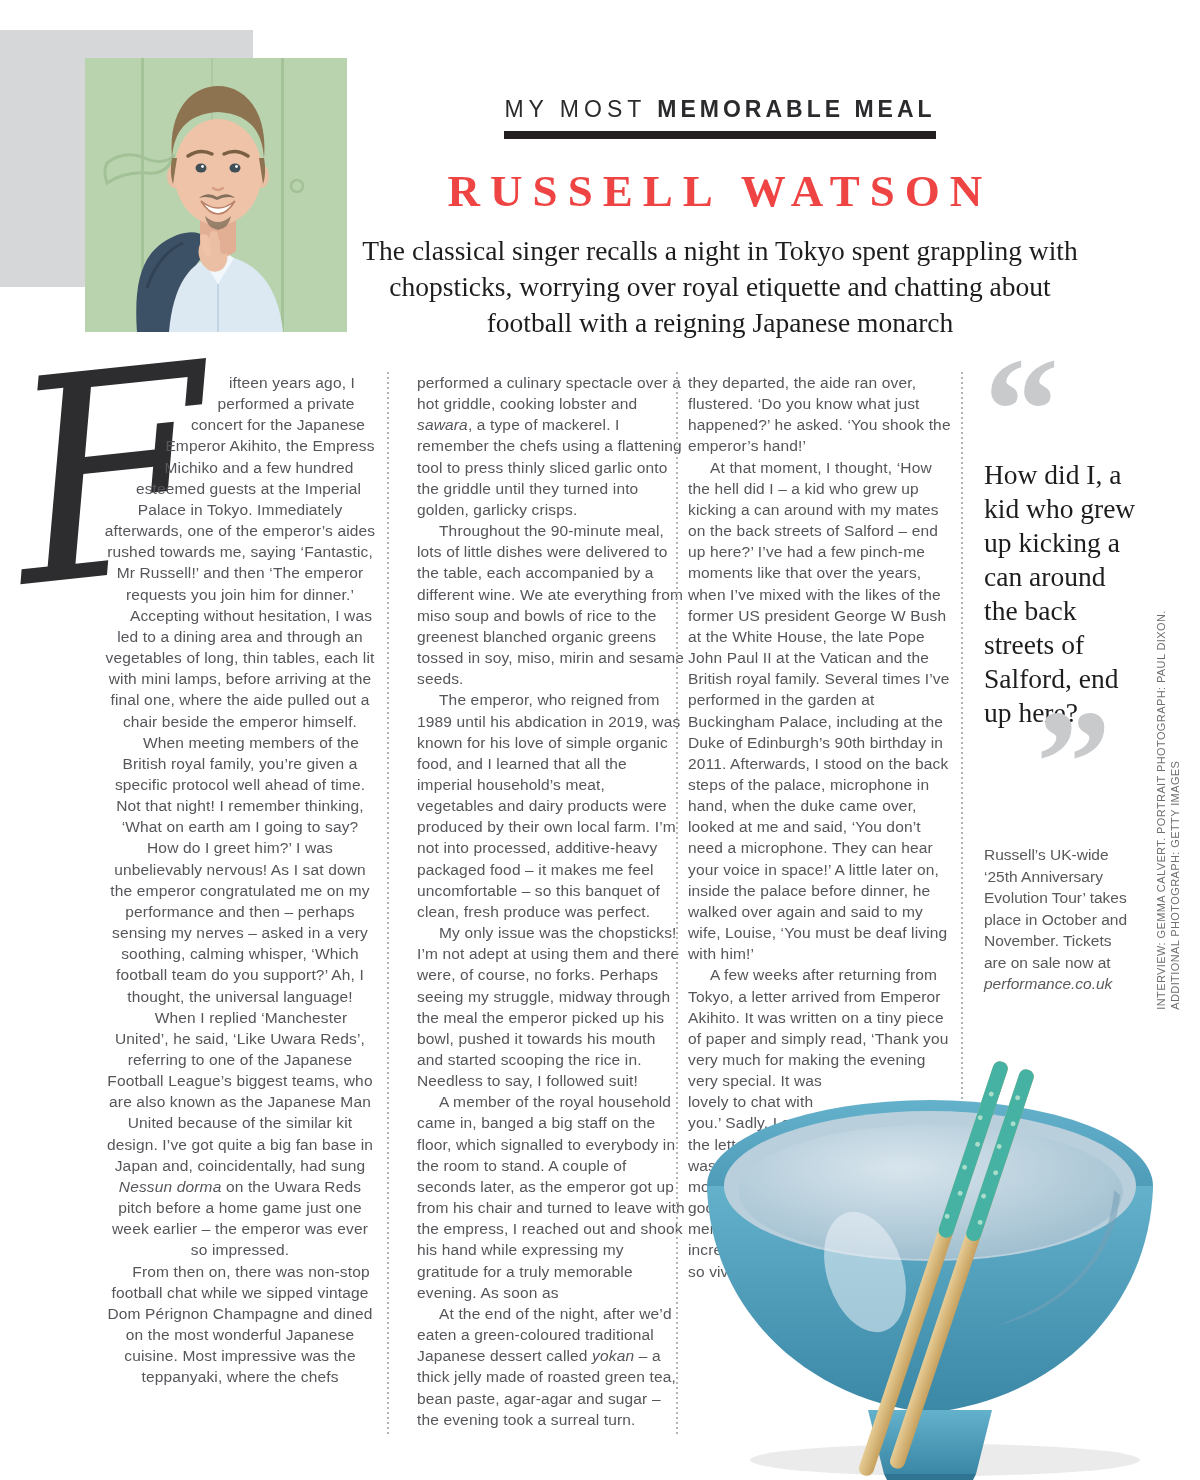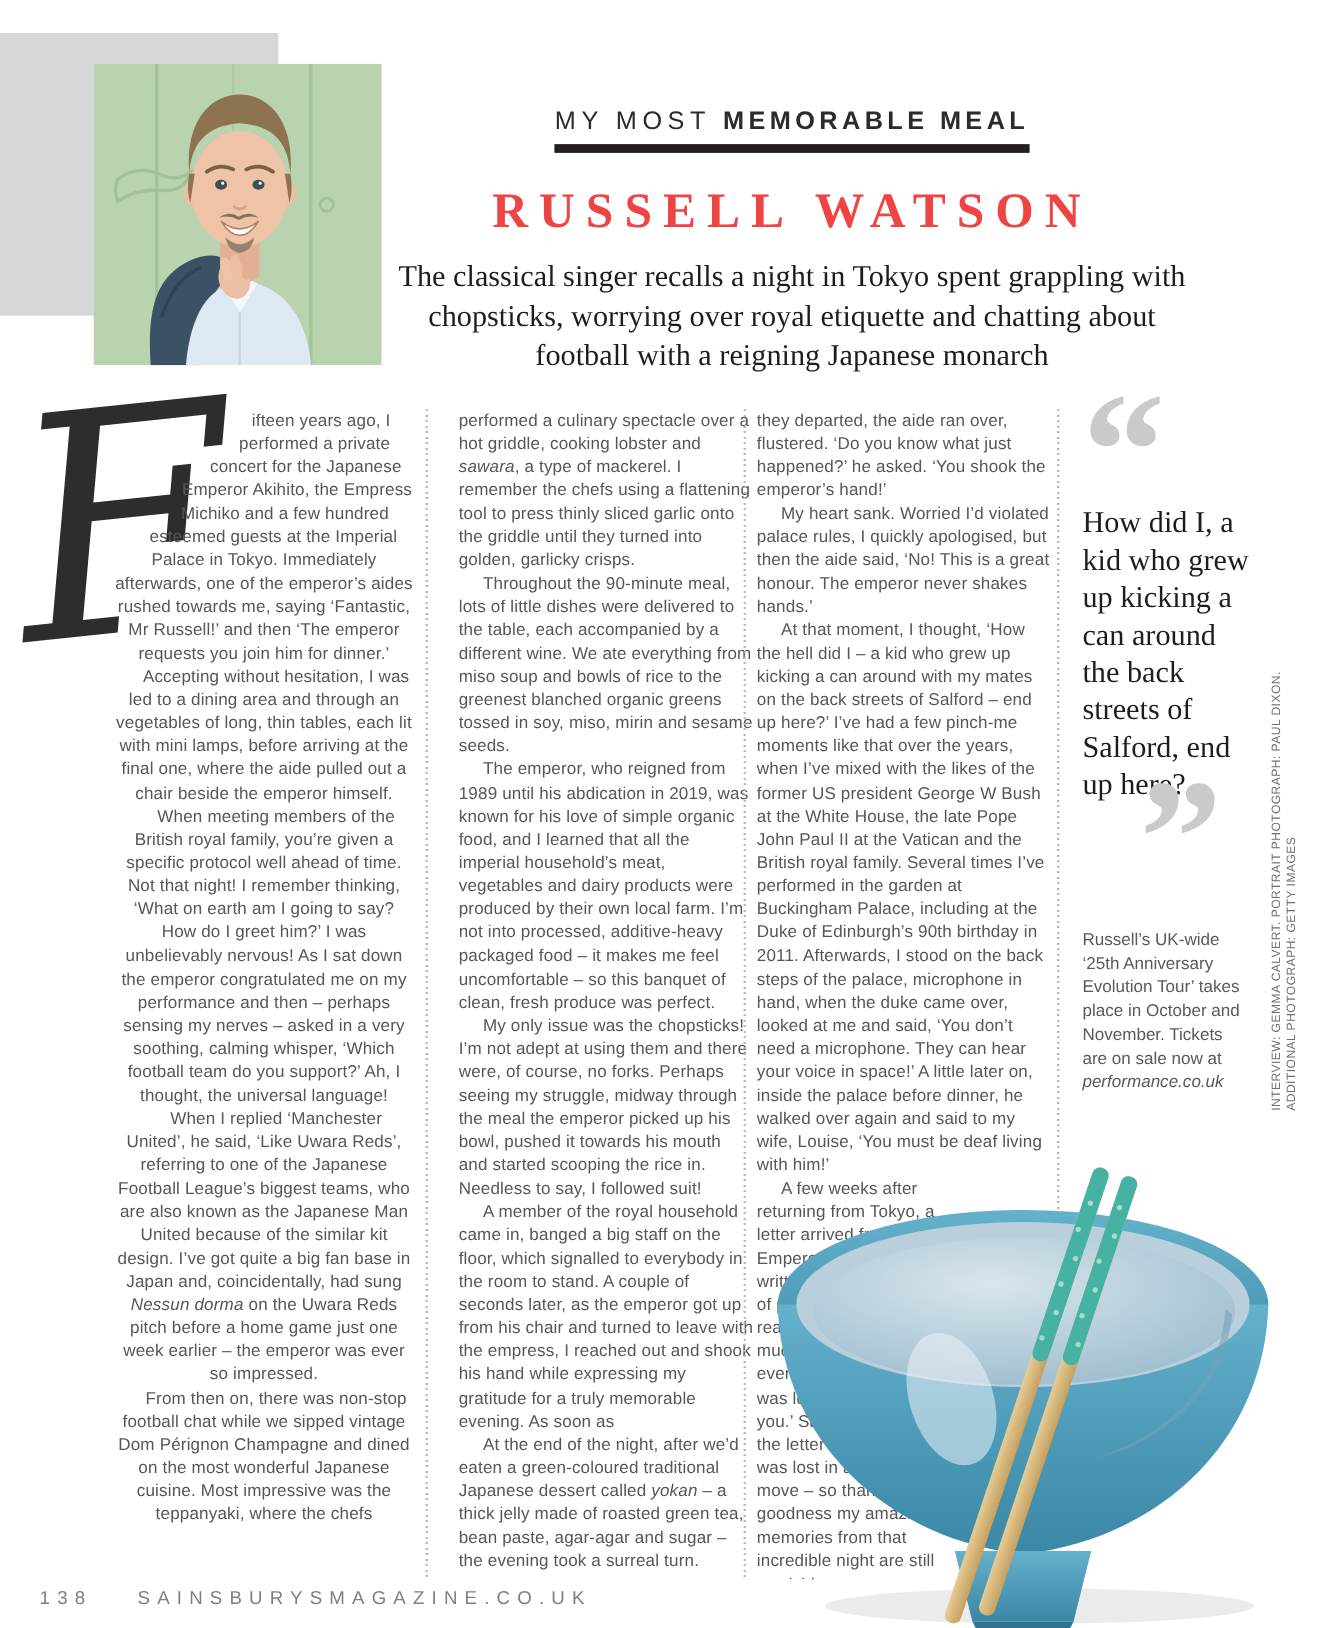--- a/index.html
+++ b/index.html
@@ -142,21 +142,20 @@
       <p class="ind">Throughout the 90-minute meal, lots of little dishes were delivered to the table, each accompanied by a different wine. We ate everything from miso soup and bowls of rice to the greenest blanched organic greens tossed in soy, miso, mirin and sesame seeds.</p>
       <p class="ind">The emperor, who reigned from 1989 until his abdication in 2019, was known for his love of simple organic food, and I learned that all the imperial household’s meat, vegetables and dairy products were produced by their own local farm. I’m not into processed, additive-heavy packaged food – it makes me feel uncomfortable – so this banquet of clean, fresh produce was perfect.</p>
       <p class="ind">My only issue was the chopsticks! I’m not adept at using them and there were, of course, no forks. Perhaps seeing my struggle, midway through the meal the emperor picked up his bowl, pushed it towards his mouth and started scooping the rice in. Needless to say, I followed suit!</p>
       <p class="ind">A member of the royal household came in, banged a big staff on the floor, which signalled to everybody in the room to stand. A couple of seconds later, as the emperor got up from his chair and turned to leave with the empress, I reached out and shook his hand while expressing my gratitude for a truly memorable evening. As soon as</p>
       <p class="ind">At the end of the night, after we’d eaten a green-coloured traditional Japanese dessert called <em>yokan</em> – a thick jelly made of roasted green tea, bean paste, agar-agar and sugar – the evening took a surreal turn.</p>
     </div>
   <div class="col" id="col3">
     <div class="pr1"></div>
     <div class="pr2"></div>
   <p class="">they departed, the aide ran over, flustered. ‘Do you know what just happened?’ he asked. ‘You shook the emperor’s hand!’</p>
-      <p class="ind">My heart sank. Worried I’d violated palace rules, I quickly apologised, but then the aide said, ‘No! This is a great honour. The emperor never shakes hands.’</p>
       <p class="ind">At that moment, I thought, ‘How the hell did I – a kid who grew up kicking a can around with my mates on the back streets of Salford – end up here?’ I’ve had a few pinch-me moments like that over the years, when I’ve mixed with the likes of the former US president George W Bush at the White House, the late Pope John Paul II at the Vatican and the British royal family. Several times I’ve performed in the garden at Buckingham Palace, including at the Duke of Edinburgh’s 90th birthday in 2011. Afterwards, I stood on the back steps of the palace, microphone in hand, when the duke came over, looked at me and said, ‘You don’t need a microphone. They can hear your voice in space!’ A little later on, inside the palace before dinner, he walked over again and said to my wife, Louise, ‘You must be deaf living with him!’</p>
       <p class="ind">A few weeks after returning from Tokyo, a letter arrived from Emperor Akihito. It was written on a tiny piece of paper and simply read, ‘Thank you very much for making the evening very special. It was lovely to chat with you.’ Sadly, I can’t find the letter anywhere – it was lost in a house move – so thank goodness my amazing memories from that incredible night are still so vivid. ■</p>
     </div>
 
   <div class="vrule" id="rule1"></div>
   <div class="vrule" id="rule2"></div>
   <div class="vrule" id="rule3"></div>
 
   <aside class="sidebar">
     <div class="oq">“</div>
@@ -211,18 +210,14 @@
         <circle cx="-2" cy="30" r="2.4" fill="#a9ddca"></circle>
           <circle cx="2" cy="56" r="2.4" fill="#a9ddca"></circle>
         <circle cx="-4" cy="82" r="2.4" fill="#a9ddca"></circle>
           <circle cx="1" cy="108" r="2.4" fill="#a9ddca"></circle>
         <circle cx="-3" cy="134" r="2.4" fill="#a9ddca"></circle>
           <circle cx="2" cy="160" r="2.4" fill="#a9ddca"></circle>
       </g>
     </svg>
   </div>
 
-  <div class="footer">
-    <span>138</span>
-    <span class="site">SAINSBURYSMAGAZINE.CO.UK</span>
-  </div>
 
 </div>
 
 </body></html>

